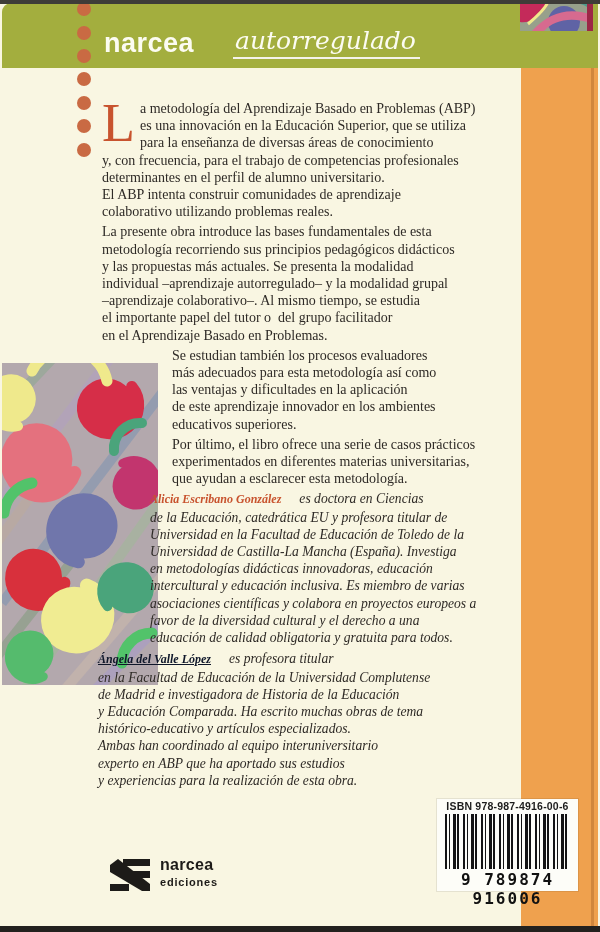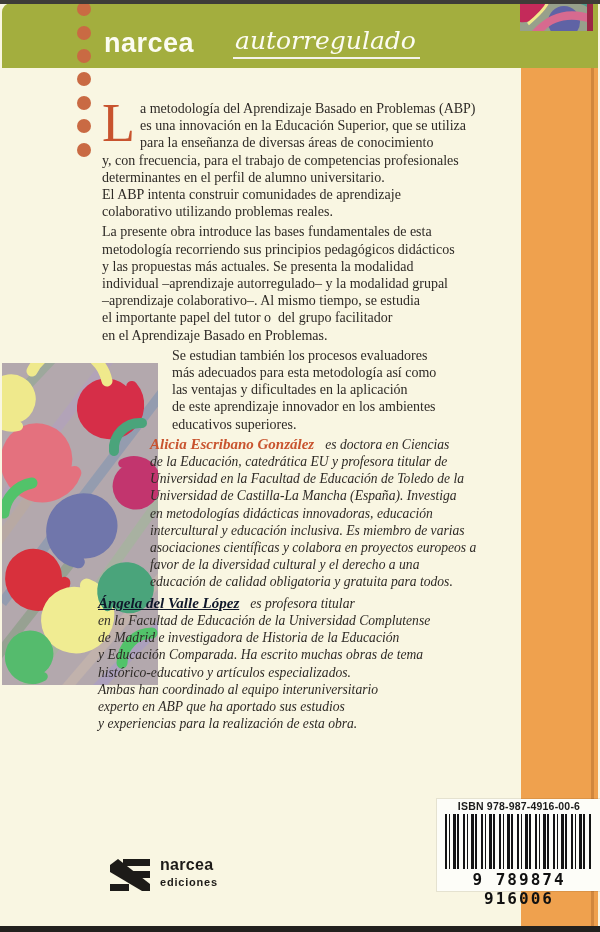--- a/index.html
+++ b/index.html
@@ -27,23 +27,23 @@
   
   .content{position:absolute;left:98px;top:100px;width:430px;color:#2e2a26;
            font-size:14px;line-height:17.2px;}
   .para{margin:0 0 3px 4px;white-space:pre;}
   .p3,.p4{margin-left:74px;}
   .p5{margin-left:54px;}
   .bio{font-style:italic;font-size:13.6px;}
   .bio1{margin-left:52px;}
   .bio2{margin-left:0;margin-top:4px;}
   .dropcap{float:left;width:38px;height:50px;font-size:54px;line-height:46px;font-weight:normal;}
-  .bio-name{font-weight:bold;font-size:15px;margin-right:11px;}
+  .bio-name{font-weight:bold;font-size:12px;margin-right:18px;}
   
-  .isbn-box{position:absolute;left:437px;top:799px;width:164px;height:92px;background:#fdfdf8;
+  .isbn-box{position:absolute;left:437px;top:799px;width:141px;height:92px;background:#fdfdf8;
             box-shadow:0 0 0 1px rgba(0,0,0,.08);}
   .isbn-label{font-family:"Liberation Sans",sans-serif;font-weight:bold;font-size:10.5px;
               color:#1c1c1c;text-align:center;margin-top:1px;letter-spacing:.2px;}
   .bars{margin:2px 8px 0 8px;height:55px;
         background:repeating-linear-gradient(90deg,
           #141414 0 2px,#fdfdf8 2px 4px,
           #141414 4px 5px,#fdfdf8 5px 8px,
           #141414 8px 11px,#fdfdf8 11px 12px,
           #141414 12px 14px,#fdfdf8 14px 18px);}
   .digits{font-family:"DejaVu Sans Mono",monospace;font-size:16px;font-weight:bold;color:#111;
@@ -133,20 +133,23 @@
 y las propuestas más actuales. Se presenta la modalidad
 individual –aprendizaje autorregulado– y la modalidad grupal
 –aprendizaje colaborativo–. Al mismo tiempo, se estudia
 el importante papel del tutor o  del grupo facilitador
 en el Aprendizaje Basado en Problemas.</p>
     <p class="para p3">Se estudian también los procesos evaluadores
 más adecuados para esta metodología así como
 las ventajas y dificultades en la aplicación
 de este aprendizaje innovador en los ambientes
 educativos superiores.</p>
+    <p class="para p4">Por último, el libro ofrece una serie de casos prácticos
+experimentados en diferentes materias universitarias,
+que ayudan a esclarecer esta metodología.</p>
     <p class="para bio bio1"><span class="bio-name" style="color: rgb(200, 83, 46);">Alicia Escribano González</span><span>es doctora en Ciencias
 de la Educación, catedrática EU y profesora titular de
 Universidad en la Facultad de Educación de Toledo de la
 Universidad de Castilla-La Mancha (España). Investiga
 en metodologías didácticas innovadoras, educación
 intercultural y educación inclusiva. Es miembro de varias
 asociaciones científicas y colabora en proyectos europeos a
 favor de la diversidad cultural y el derecho a una
 educación de calidad obligatoria y gratuita para todos.</span></p>
     <p class="para bio bio2"><span class="bio-name" style="color: #0f172a; text-decoration: underline;">Ángela del Valle López</span><span>es profesora titular

